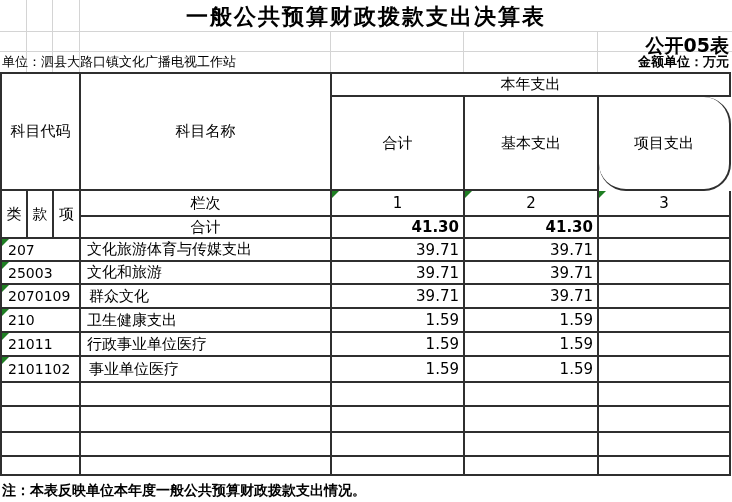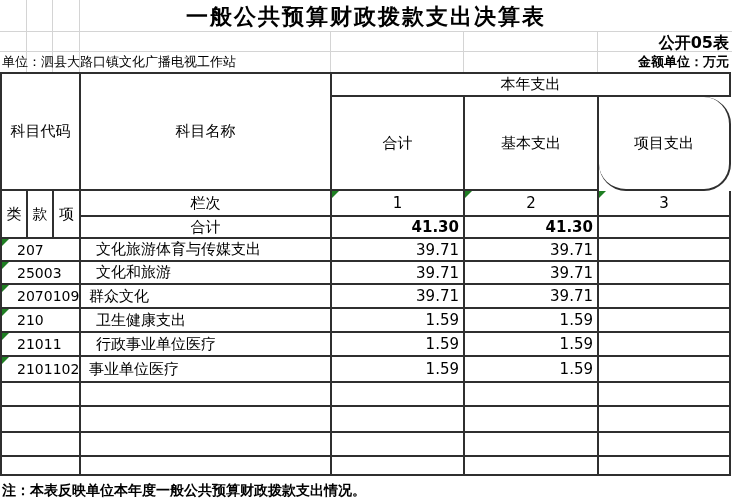--- a/index.html
+++ b/index.html
@@ -14,41 +14,41 @@
     overflow:hidden;
   }
   
   .inforow{position:absolute;left:0;width:732px;box-sizing:border-box;}
   #title-row{top:0;height:32px;border-bottom:1px solid var(--g);}
   #title-row .t{
     position:absolute;left:0;right:0;top:2px;text-align:center;
     font-size:22px;font-weight:700;letter-spacing:2px;white-space:nowrap;
   }
   #sheet-row{top:32px;height:20px;border-bottom:1px solid var(--g);}
-  #sheet-row .t{position:absolute;right:3px;top:1px;font-size:16px;font-weight:700;}
+  #sheet-row .t{position:absolute;right:3px;top:1px;font-size:19px;font-weight:700;}
   #unit-row{top:52px;height:20px;}
   #unit-row .left{position:absolute;left:2px;top:1px;font-size:13px;font-weight:400;}
   #unit-row .right{position:absolute;right:3px;top:1px;font-size:13px;font-weight:700;}
   .vgrid{position:absolute;top:0;bottom:0;width:1px;background:var(--g);}
   
   #tbl{
     position:absolute;left:0;top:72px;
     display:grid;
     grid-template-columns:26px 26px 27px 251px 133px 134px 132px;
     grid-template-rows:23px 94px 26px 22px 23px 23px 24px 24px 24px 26px 24px 26px 24px 19px;
     border-top:2px solid var(--b);
     border-left:2px solid var(--b);
   }
   .c{
     position:relative;box-sizing:border-box;
     border-right:2px solid var(--b);border-bottom:2px solid var(--b);
     display:flex;align-items:center;justify-content:center;
     font-size:15px;overflow:hidden;white-space:nowrap;
   }
-  .c.left{justify-content:flex-start;padding-left:15px;}
+  .c.left{justify-content:flex-start;padding-left:6px;}
   .c.right{justify-content:flex-end;padding-right:4px;}
   .c.indent{padding-left:8px;}
   .c.bold{font-weight:700;}
   .code{font-size:14px;}
   .name{font-size:15px;}
   .tri{
     position:absolute;top:0;left:0;width:0;height:0;
     border-top:7px solid var(--green);border-right:7px solid transparent;
   }
   

